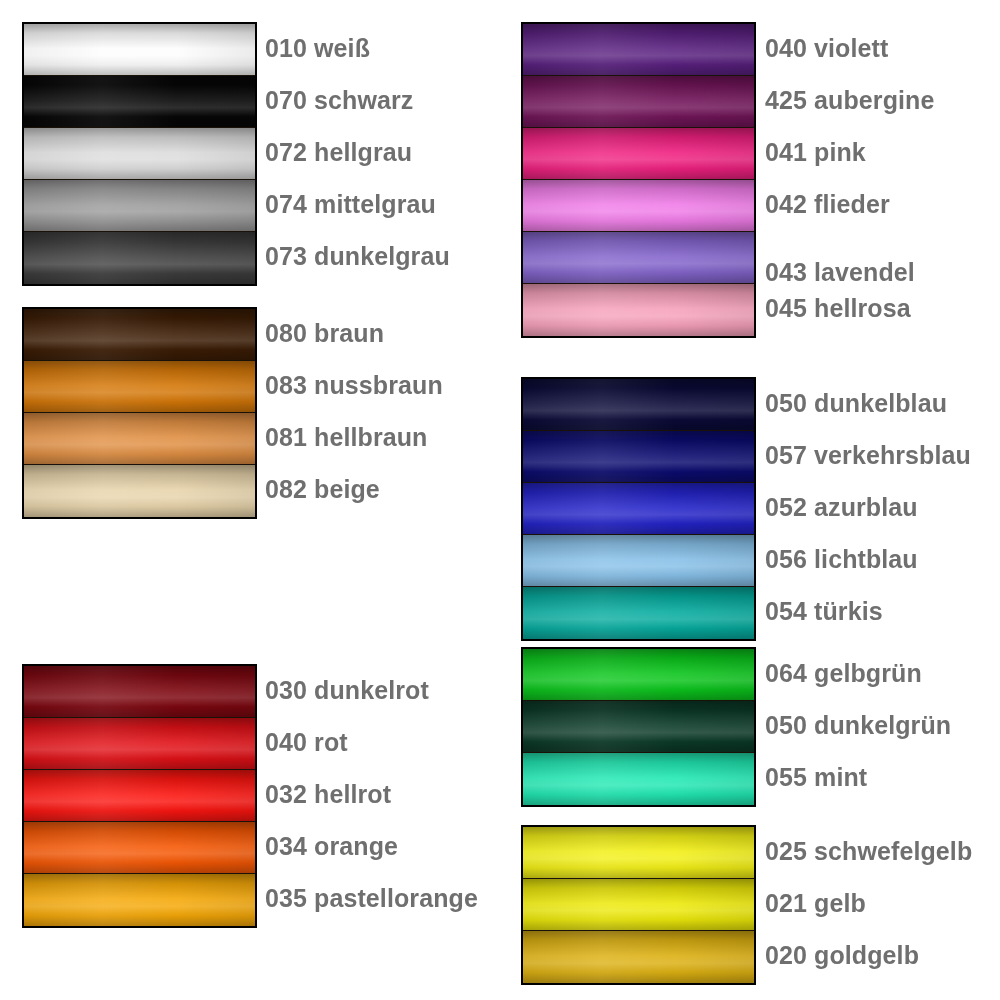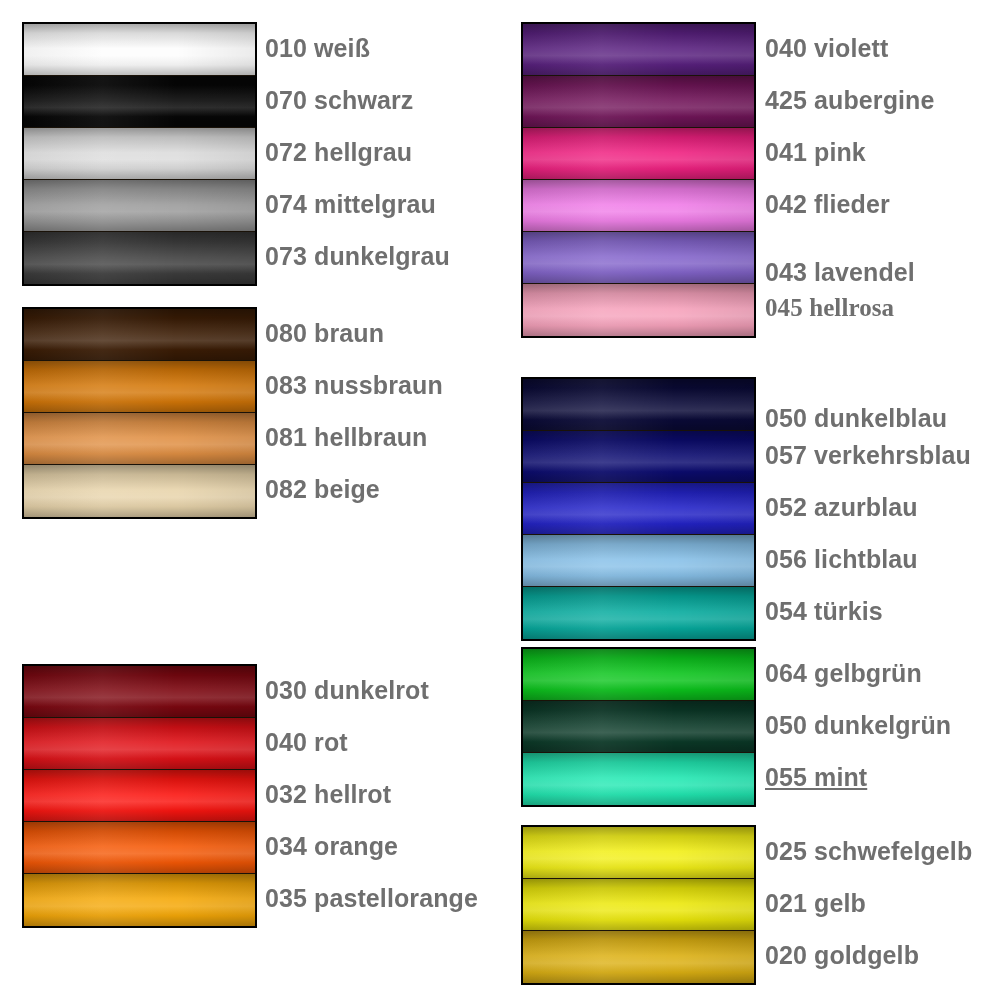--- a/index.html
+++ b/index.html
@@ -251,21 +251,21 @@
             <div class="swatch-gloss"></div>
             <div class="swatch-gloss-h"></div>
           </div>
         </div>
         <div class="labels">
           <div class="label" style="top: 0px;">040 violett</div>
           <div class="label" style="top: 52px;">425 aubergine</div>
           <div class="label" style="top: 104px;">041 pink</div>
           <div class="label" style="top: 156px;">042 flieder</div>
           <div class="label" style="top: 224px;">043 lavendel</div>
-          <div class="label" style="top: 260px; font-family: Liberation Serif, serif;">045 hellrosa</div>
+          <div class="label" style="top: 260px;">045 hellrosa</div>
         </div>
       </div>
       <div class="group" style="top: 377px; height: 264px;">
         <div class="swatch-stack">
           <div class="swatch" title="050 dunkelblau">
             <div class="swatch-fill" style="background: rgb(10, 10, 56);"></div>
             <div class="swatch-gloss"></div>
             <div class="swatch-gloss-h"></div>
           </div>
           <div class="swatch" title="057 verkehrsblau">
@@ -283,21 +283,21 @@
             <div class="swatch-gloss"></div>
             <div class="swatch-gloss-h"></div>
           </div>
           <div class="swatch" title="054 türkis">
             <div class="swatch-fill" style="background: rgb(6, 171, 158);"></div>
             <div class="swatch-gloss"></div>
             <div class="swatch-gloss-h"></div>
           </div>
         </div>
         <div class="labels">
-          <div class="label" style="top: 15px;">050 dunkelblau</div>
+          <div class="label" style="top: 0px;">050 dunkelblau</div>
           <div class="label" style="top: 52px;">057 verkehrsblau</div>
           <div class="label" style="top: 104px;">052 azurblau</div>
           <div class="label" style="top: 156px;">056 lichtblau</div>
           <div class="label" style="top: 208px;">054 türkis</div>
         </div>
       </div>
       <div class="group" style="top: 647px; height: 160px;">
         <div class="swatch-stack">
           <div class="swatch" title="064 gelbgrün">
             <div class="swatch-fill" style="background: rgb(11, 197, 28);"></div>
@@ -311,21 +311,21 @@
           </div>
           <div class="swatch" title="055 mint">
             <div class="swatch-fill" style="background: rgb(33, 232, 178);"></div>
             <div class="swatch-gloss"></div>
             <div class="swatch-gloss-h"></div>
           </div>
         </div>
         <div class="labels">
           <div class="label" style="top: 0px;">064 gelbgrün</div>
           <div class="label" style="top: 52px;">050 dunkelgrün</div>
-          <div class="label" style="top: 104px; text-decoration: underline;">055 mint</div>
+          <div class="label" style="top: 104px;">055 mint</div>
         </div>
       </div>
       <div class="group" style="top: 825px; height: 160px;">
         <div class="swatch-stack">
           <div class="swatch" title="025 schwefelgelb">
             <div class="swatch-fill" style="background: rgb(242, 239, 22);"></div>
             <div class="swatch-gloss"></div>
             <div class="swatch-gloss-h"></div>
           </div>
           <div class="swatch" title="021 gelb">

